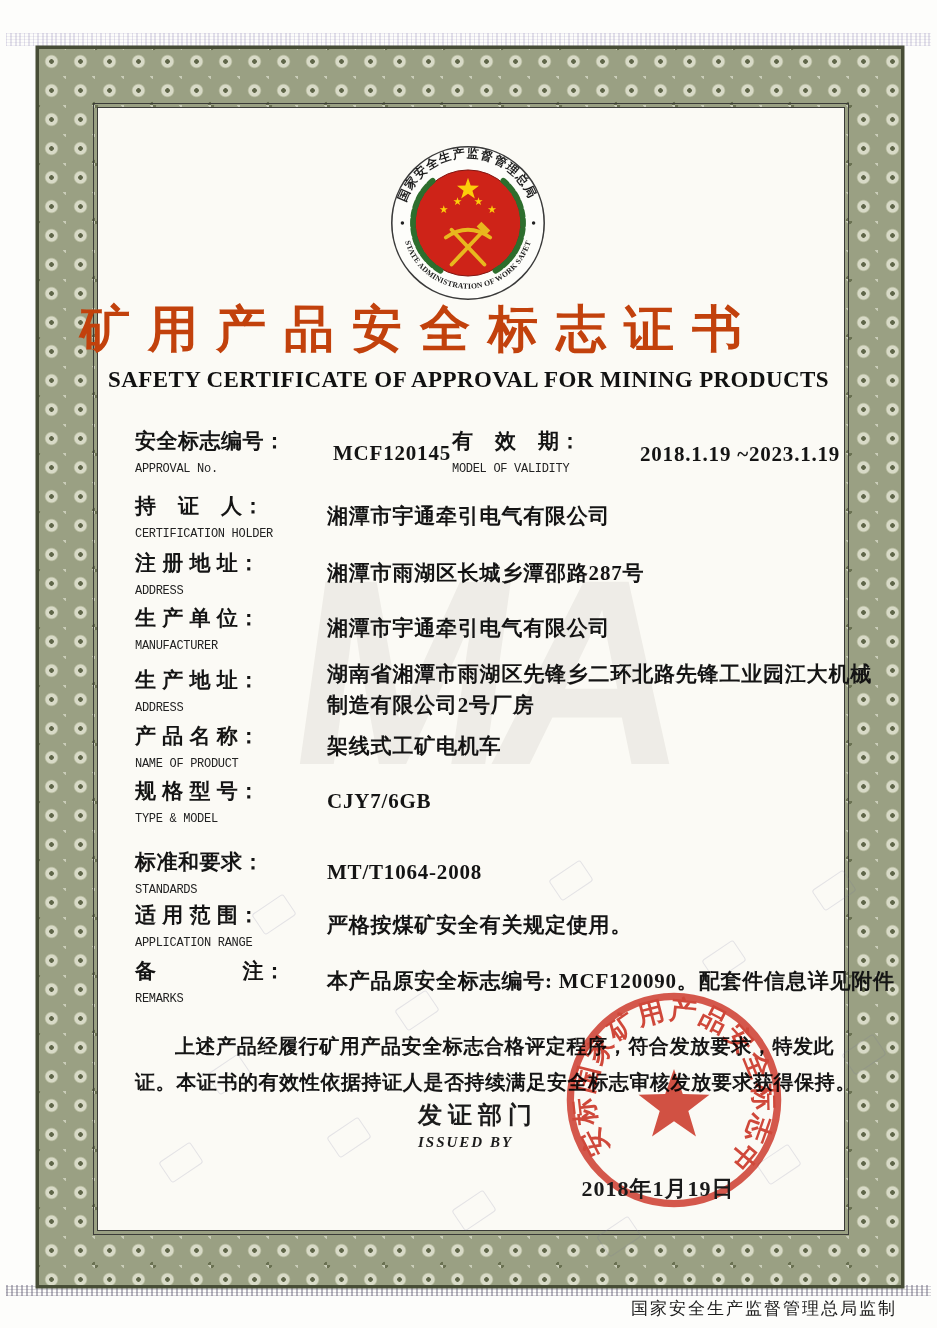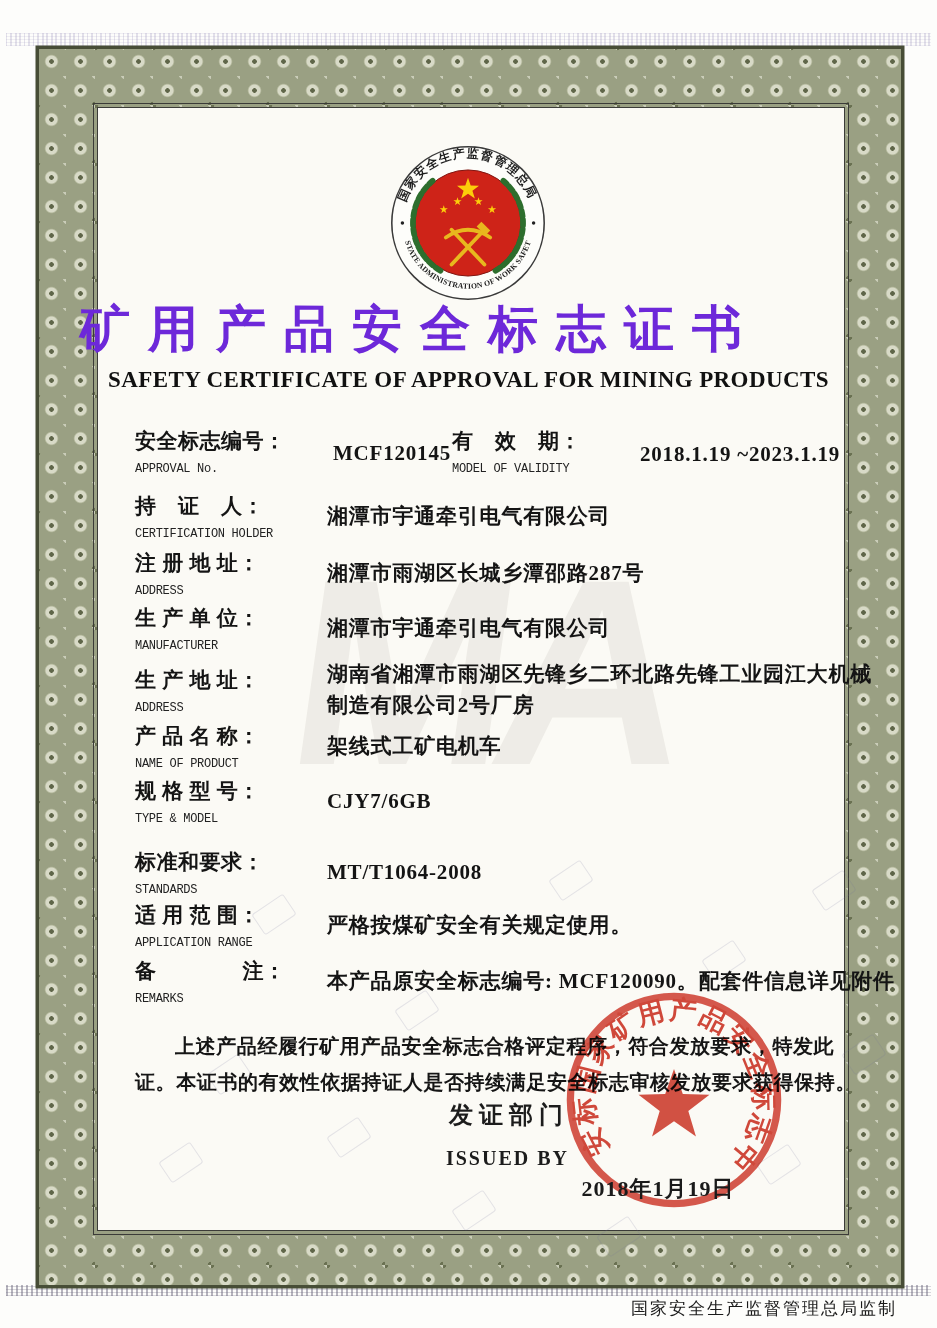--- a/index.html
+++ b/index.html
@@ -55,21 +55,21 @@
   }
   .wm-chip{
     position:absolute;width:36px;height:23px;border:1.5px solid rgba(115,110,155,0.17);
     border-radius:3px;transform:rotate(-34deg);pointer-events:none;
   }
 
   
   .emblem{position:absolute;left:386px;top:141px;}
   .title-cn{
     position:absolute;left:0;top:296px;width:822px;text-align:center;
-    font-size:50px;font-weight:bold;letter-spacing:18px;text-indent:18px;color:#6d28d9;
+    font-size:50px;font-weight:bold;letter-spacing:18px;text-indent:18px;color:#c2410c;
   }
   .title-en{
     position:absolute;left:0;top:367px;width:937px;text-align:center;
     font-size:23px;font-weight:bold;letter-spacing:0.4px;color:#111;
   }
 
   
   .row{position:absolute;left:135px;display:flex;align-items:center;}
   .lbl{width:152px;flex:none;}
   .lbl-cn{font-size:21px;font-weight:700;white-space:pre;letter-spacing:0.5px;color:#141414;}
@@ -81,23 +81,23 @@
   .nowrap{white-space:nowrap;}
   .val-wrap{width:548px;}
   .pt4{padding-top:3px;} .pt6{padding-top:6px;}
 
   
   .declaration{
     position:absolute;left:135px;top:1028px;width:726px;
     font-size:20px;font-weight:700;line-height:36px;letter-spacing:0.6px;
     text-indent:2em;color:#151515;
   }
-  .issued{position:absolute;left:399px;top:1099px;width:170px;text-align:right;}
+  .issued{position:absolute;left:418px;top:1099px;width:170px;text-align:left;}
   .issued-cn{font-size:24px;font-weight:700;letter-spacing:6px;}
-  .issued-en{font-size:20px;font-weight:700;letter-spacing:2px;margin-top:16px;}
+  .issued-en{font-size:15px;font-weight:700;letter-spacing:2px;margin-top:3px;font-style:italic;}
   .issue-date{
     position:absolute;left:553px;top:1158px;width:210px;text-align:center;
     font-size:22px;font-weight:700;letter-spacing:1px;color:#1a1a1a;margin-top:16px;
   }
   .seal{position:absolute;left:560px;top:986px;mix-blend-mode:multiply;opacity:0.92;}
 
   .producer{
     position:absolute;top:1297px;right:40px;
     font-size:17px;font-weight:400;letter-spacing:2px;color:#1a1a1a;
   }

